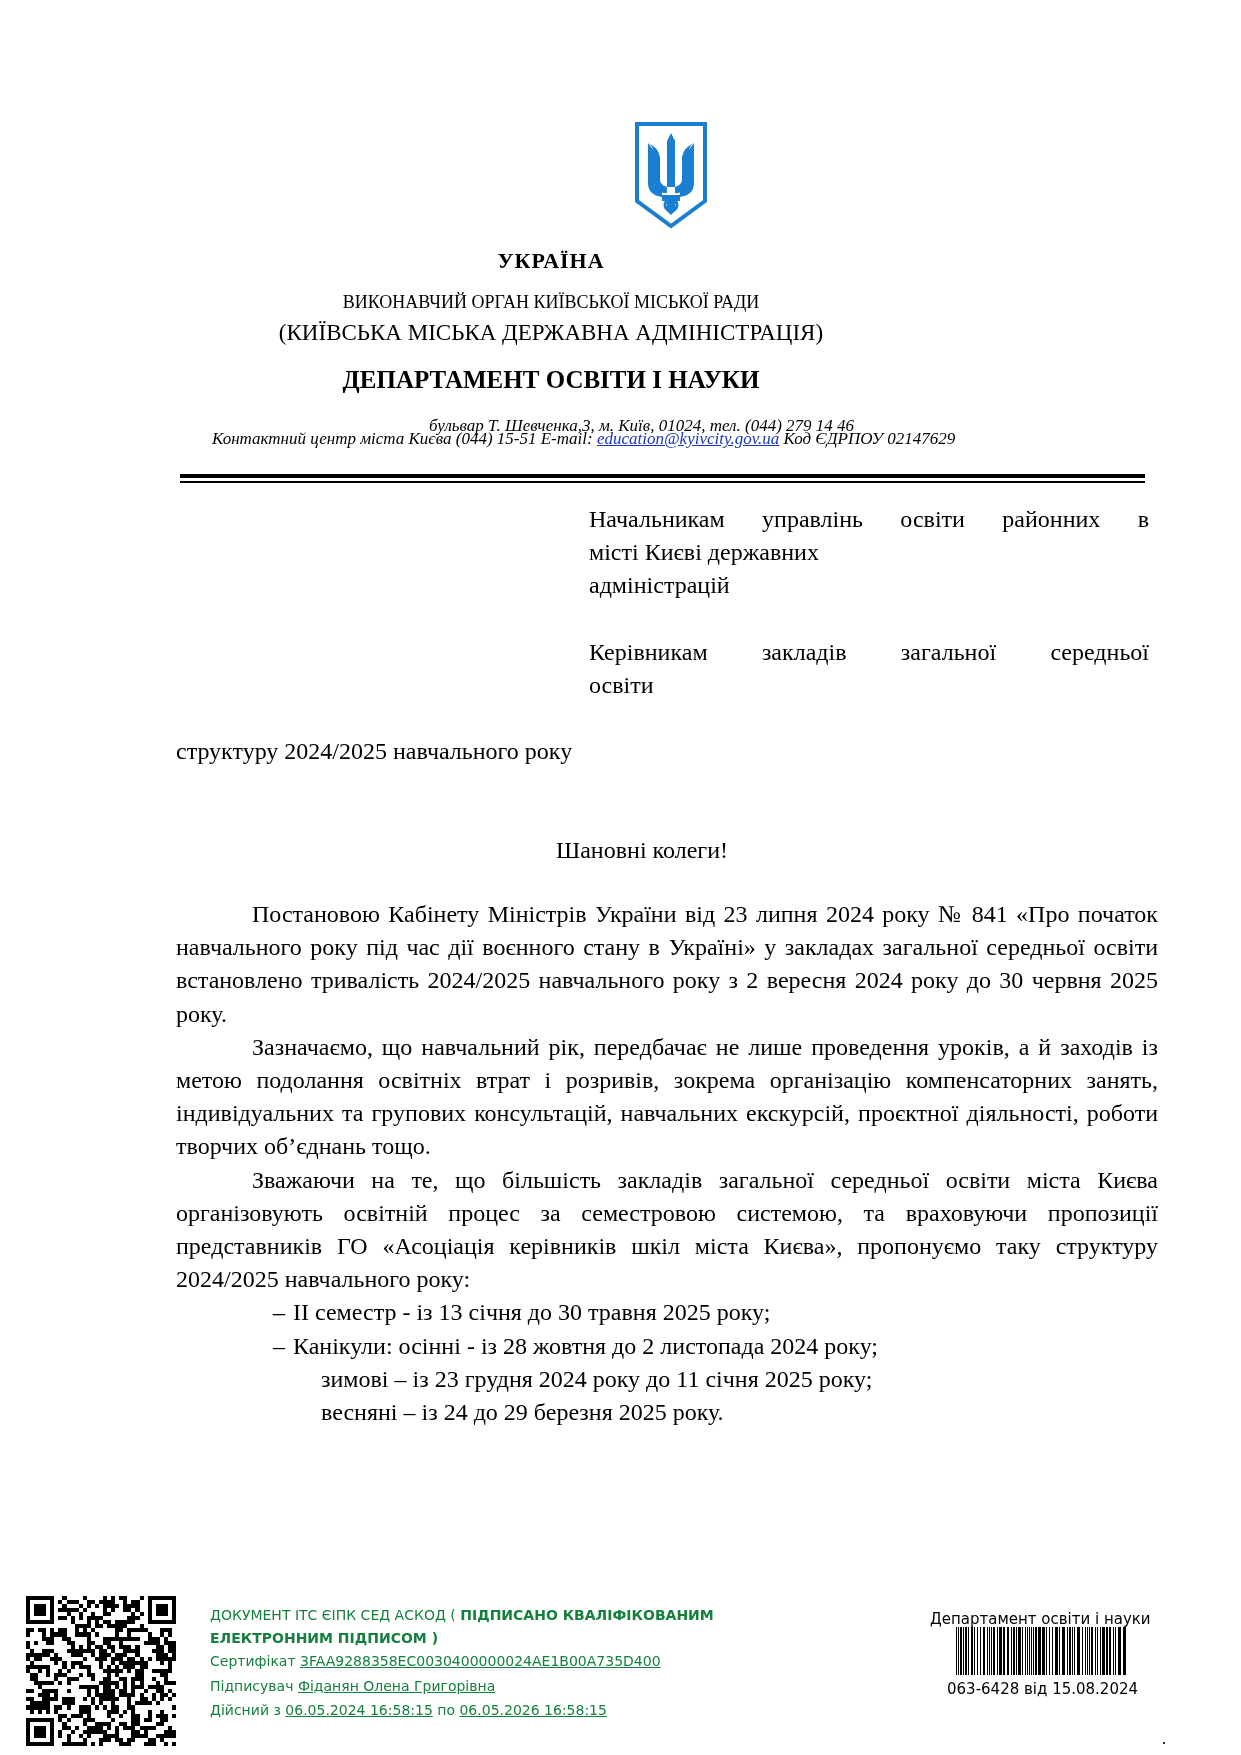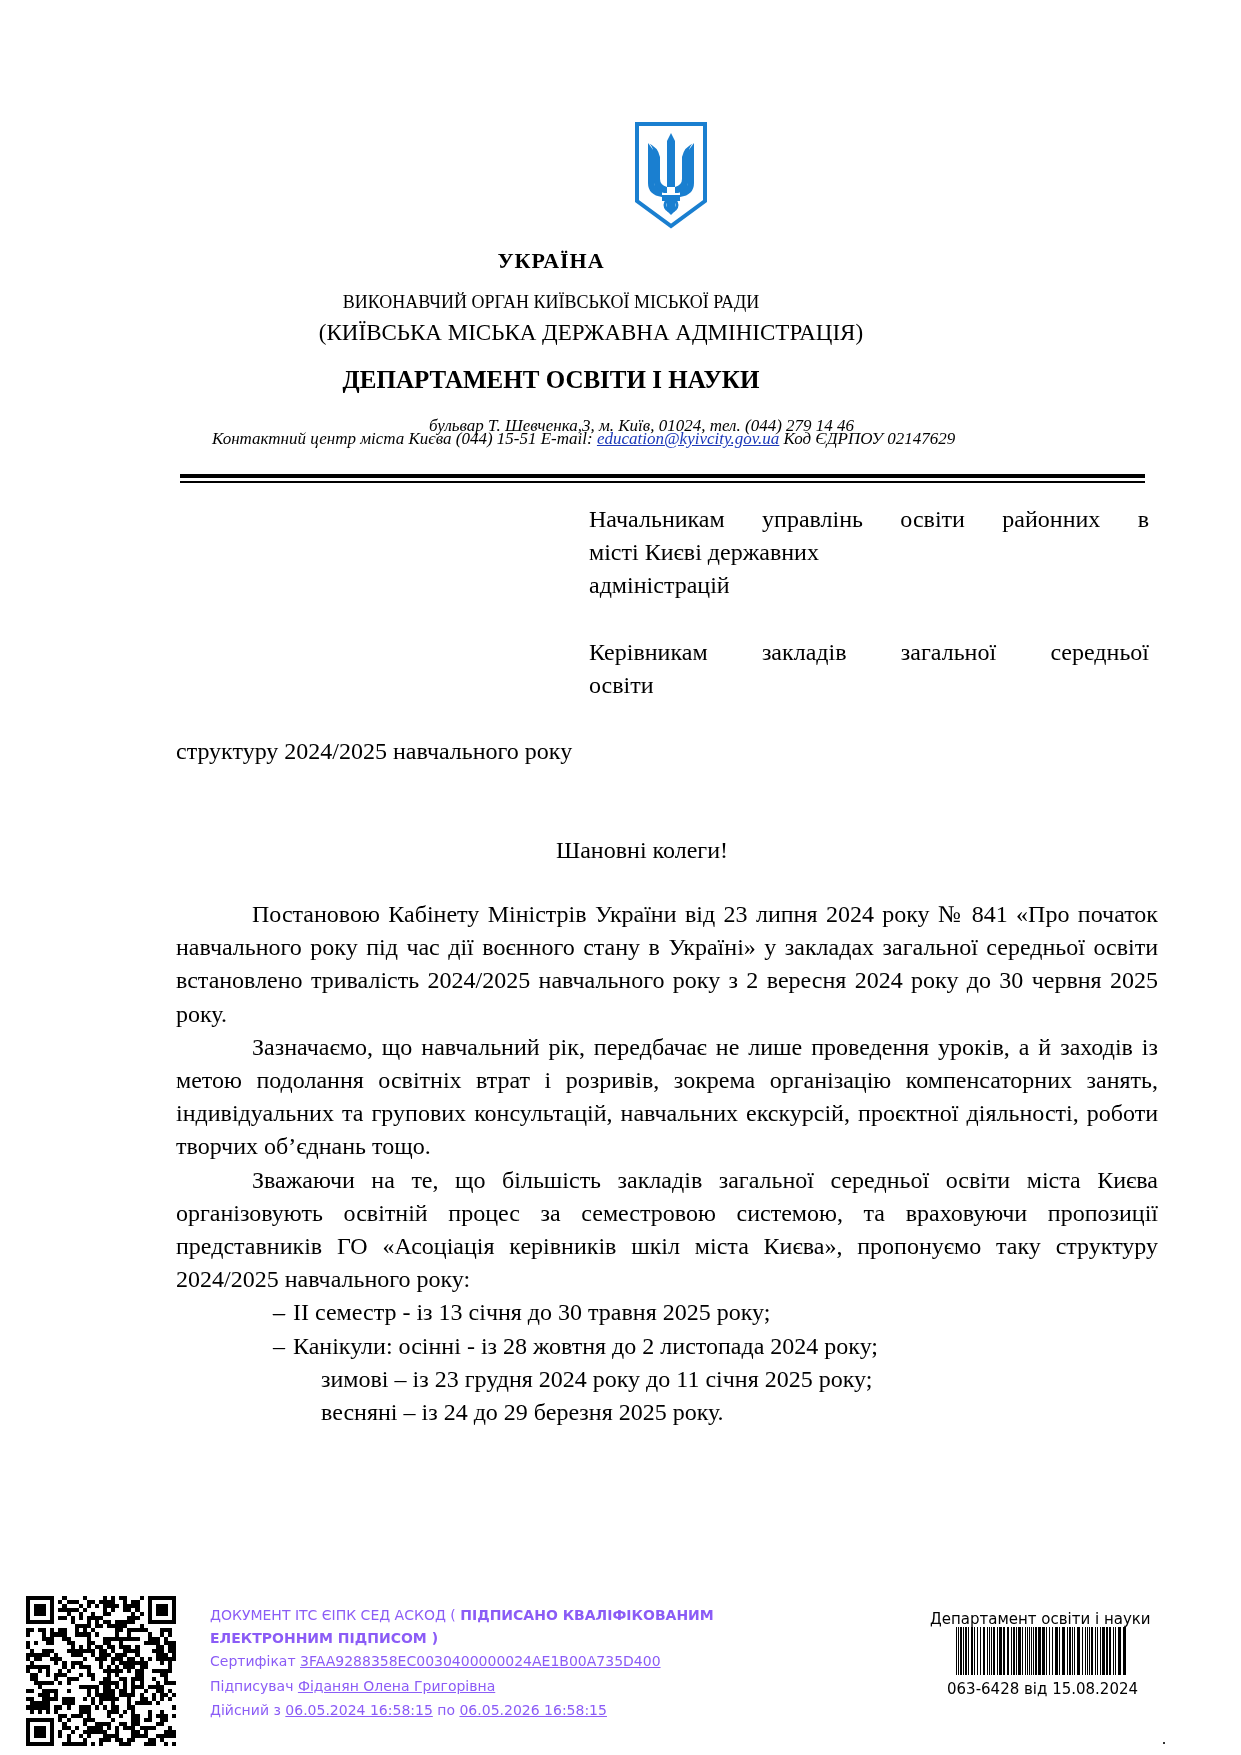--- a/index.html
+++ b/index.html
@@ -3,21 +3,21 @@
 <meta charset="utf-8">
 <style>
   html, body { margin: 0; padding: 0; background: #ffffff; }
   body { width: 1241px; height: 1755px; position: relative; overflow: hidden; color: #000; font-family: "Liberation Serif", serif; }
   .abs { position: absolute; }
   .center { left: 0; width: 1102px; text-align: center; }
 
   #coat { left: 634px; top: 121px; width: 74px; height: 108px; }
   #country { top: 248px; font-size: 22px; font-weight: bold; letter-spacing: 1px; }
   #org1 { top: 292px; font-size: 18px; }
-  #org2 { top: 320px; font-size: 23px; padding-left: 40px; }
+  #org2 { top: 320px; font-size: 23px; }
   #dept { top: 366px; font-size: 25px; font-weight: bold; }
   #addr1 { top: 416px; left: 405px; font-size: 17px; font-style: italic; margin-left: 24px; }
   #addr2 { top: 429px; left: 212px; font-size: 17px; font-style: italic; }
   #addr2 a { color: #1a37b8; text-decoration: underline; }
   #rule1 { left: 180px; top: 474px; width: 965px; height: 4px; background: #000; }
   #rule2 { left: 180px; top: 481px; width: 965px; height: 2px; background: #000; }
 
   .body-text { font-size: 24px; line-height: 33px; }
   #recipient1 { left: 589px; top: 503px; width: 560px; }
   #recipient2 { left: 589px; top: 636px; width: 560px; }
@@ -29,21 +29,21 @@
   #paragraphs { left: 176px; top: 898px; width: 982px; font-size: 24px; line-height: 33.2px; }
   .para { text-indent: 76px; text-align: justify; margin: 0; }
   .list { margin: 0; padding: 0; list-style: none; }
   .list li { padding-left: 97px; position: relative; }
   .list li .dash { position: absolute; left: 97px; }
   .list li .txt { padding-left: 20px; }
   .sub-item { padding-left: 145px !important; }
 
   
   #qr { left: 26px; top: 1593px; width: 150px; height: 156px; }
-  .foot { font-family: "DejaVu Sans", sans-serif; font-size: 14px; color: #8b5cf6; }
+  .foot { font-family: "DejaVu Sans", sans-serif; font-size: 14px; color: #15803d; }
   #sig-l1 { left: 210px; top: 1607px; }
   #sig-l2 { left: 210px; top: 1630px; font-weight: bold; }
   #sig-l3 { left: 210px; top: 1653px; }
   #sig-l4 { left: 210px; top: 1678px; }
   #sig-l5 { left: 210px; top: 1702px; }
   .u { text-decoration: underline; }
   #stamp-dept { left: 930px; top: 1610px; font-family: "DejaVu Sans", sans-serif; font-size: 15px; }
   #barcode { left: 956px; top: 1627px; width: 172px; height: 48px; }
   #stamp-num { left: 947px; top: 1680px; font-family: "DejaVu Sans", sans-serif; font-size: 15px; }
   #dot { left: 1163px; top: 1742px; width: 2px; height: 2px; background: #333; }

